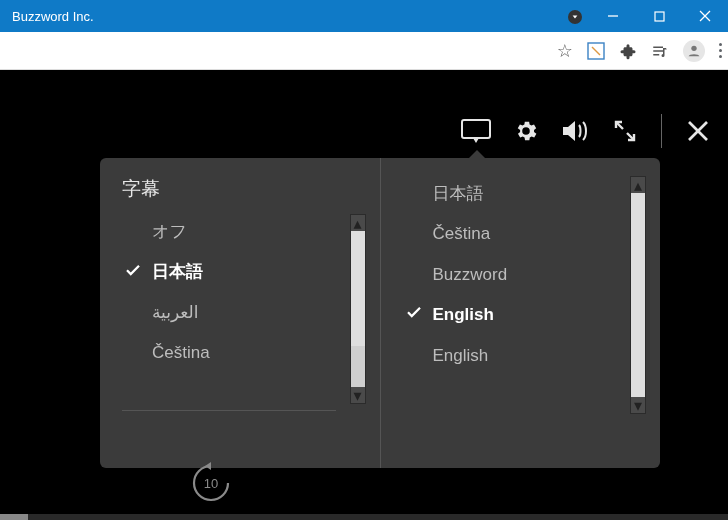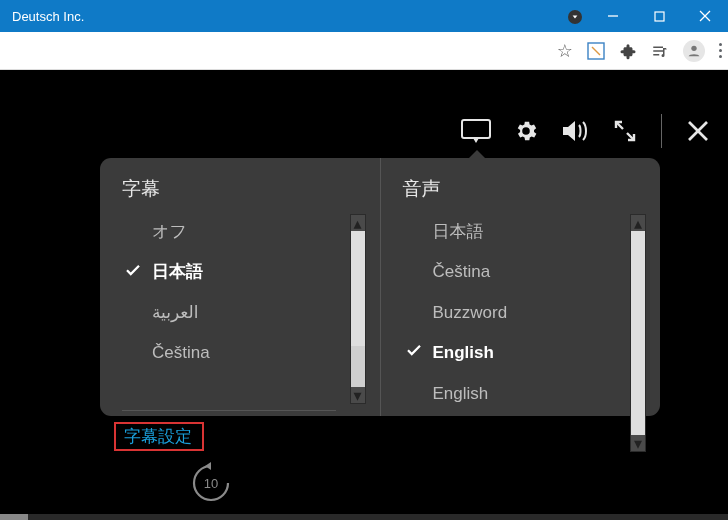--- a/index.html
+++ b/index.html
@@ -52,22 +52,22 @@
     position:absolute; top:44px; right:18px;
     display:flex; align-items:center; gap:22px;
   }
   .player-controls .divider { width:1px; height:34px; background:#666; margin:0 2px;}
   .pc-btn { color:#e6e6e6; display:flex; align-items:center; justify-content:center; }
   .pc-btn svg { display:block; }
 
   
   .panel {
     position:absolute; top:88px; left:100px;
-    width:560px; height:258px;
-    background:#3b3b3b; border-radius:11px;
+    width:560px; height:310px;
+    background:#3b3b3b; border-radius:6px;
     display:flex; color:#e0e0e0;
     box-shadow: 0 4px 20px rgba(0,0,0,0.5);
   }
   .panel-pointer {
     position:absolute; top:-8px; left:368px;
     width:0;height:0;border-left:9px solid transparent;border-right:9px solid transparent;
     border-bottom:9px solid #3b3b3b;
   }
   .col { flex:1; padding:18px 8px 12px 22px; position:relative; }
   .col + .col { border-left:1px solid #555; }
@@ -121,21 +121,21 @@
   .seekbar {
     position:absolute; bottom:0; left:0; height:6px; width:100%;
     background:#2a2a2a;
   }
   .seekbar .progress { height:100%; width:28px; background:#888; }
 </style>
 </head>
 <body>
 
 <div class="titlebar">
-  <span class="title">Deutsch Inc.</span>
+  <span class="title">Buzzword Inc.</span>
   <span class="dropdown-dot">
     <svg width="8" height="8" viewBox="0 0 10 10">
         <path d="M2 3 L5 7 L8 3 Z" fill="#fff"></path>
       </svg>
   </span>
   <div class="win-controls">
     <div class="win-btn">
       <svg width="12" height="12">
           <line x1="1" y1="6" x2="11" y2="6" stroke-width="1.3"></line>
         </svg>
@@ -252,27 +252,23 @@
         </div>
         <div class="scrollbar">
           <div class="sb-btn">▴</div>
           <div class="sb-track">
               <div class="sb-thumb"></div>
             </div>
           <div class="sb-btn">▾</div>
         </div>
       </div>
       <div class="col-divider"></div>
-      <span class="highlight-box">
-        <a class="settings-link">字幕設定</a>
-      </span>
     </div>
 
     <div class="col audio">
-      <div class="col-title">音声</div>
       <div class="list-viewport" style="height:238px">
         <div class="list">
           <div class="item">
 
             <span>日本語</span>
           </div>
           <div class="item">
 
             <span>Čeština</span>
           </div>

